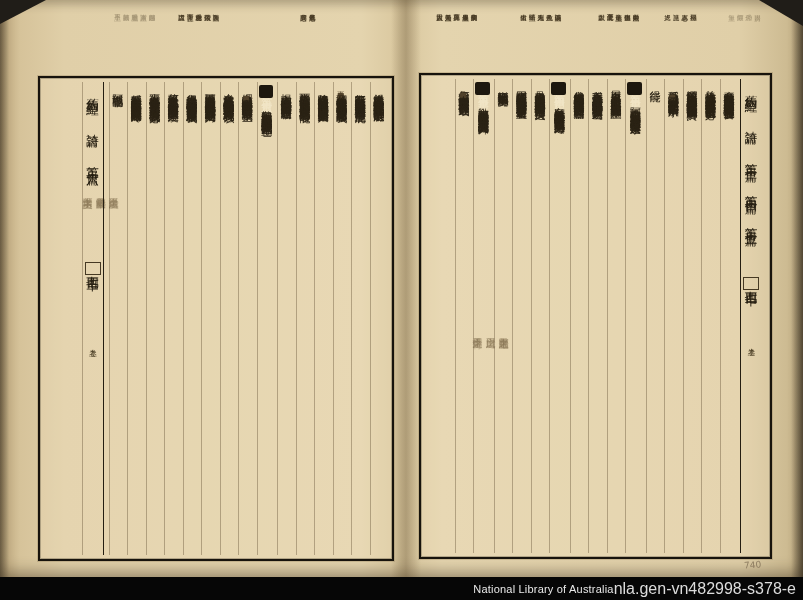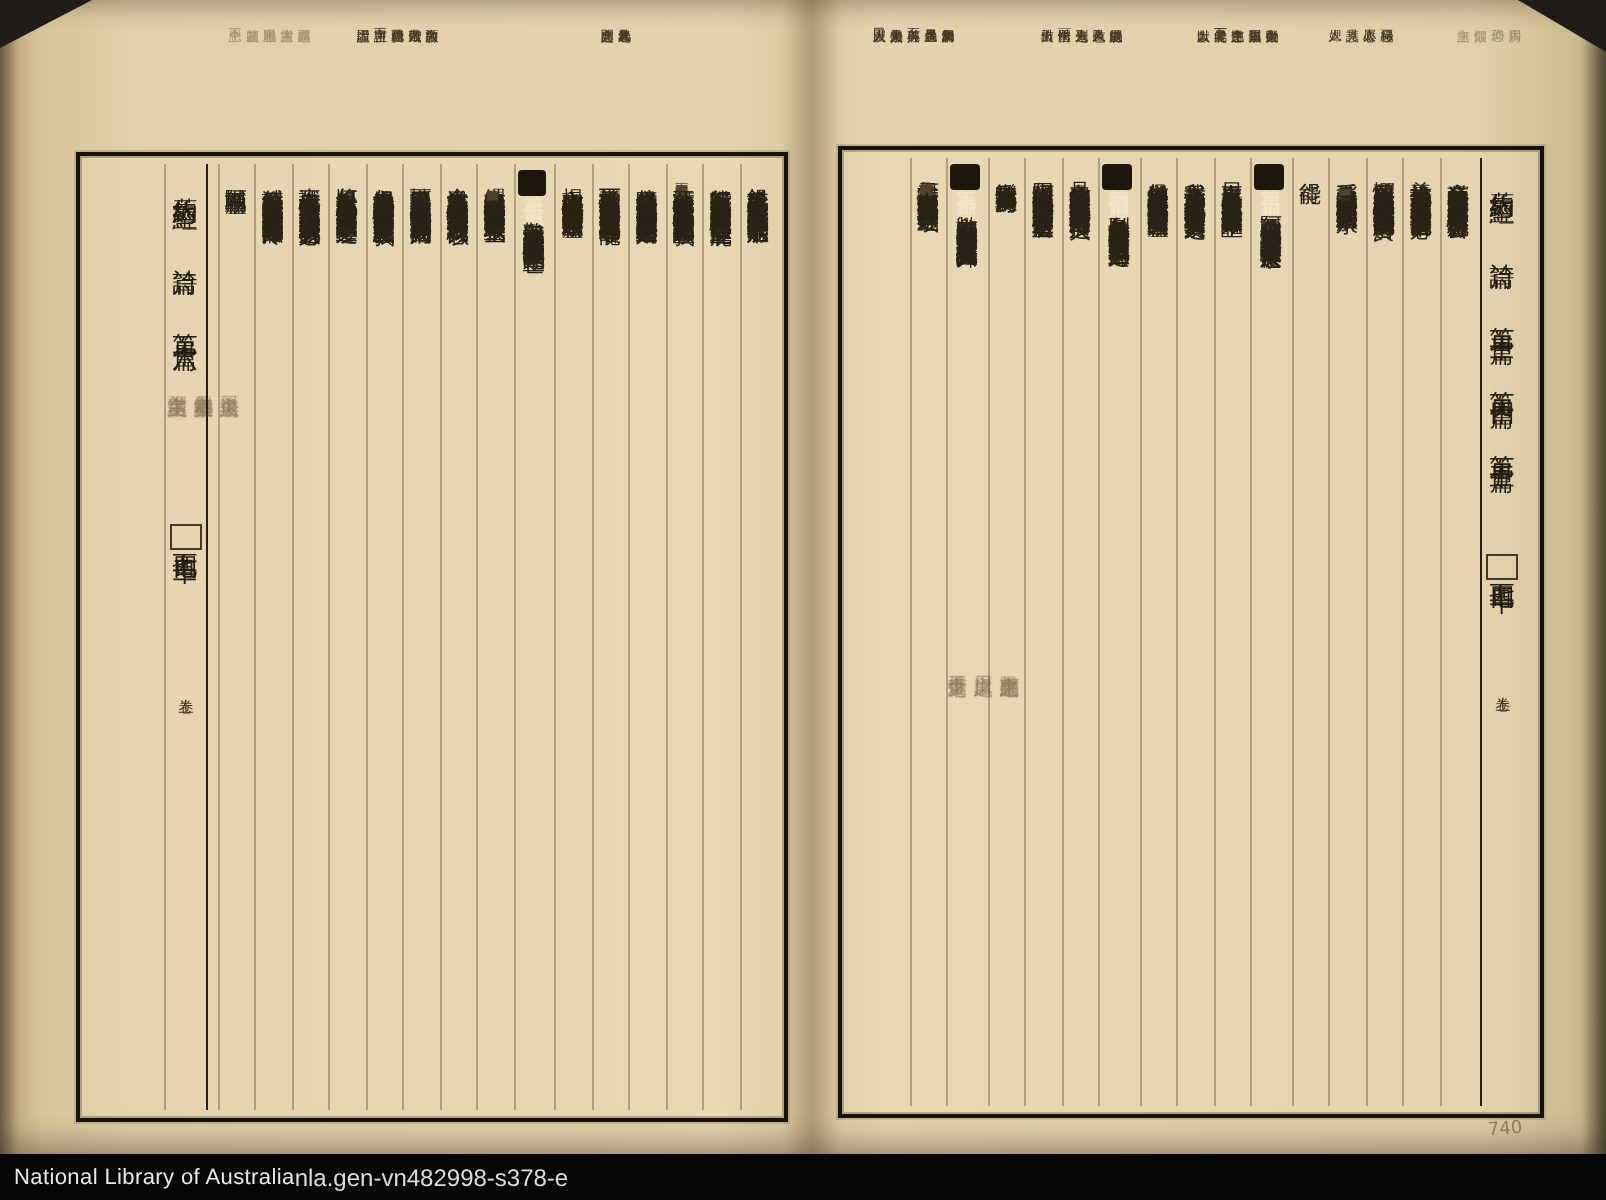--- a/index.html
+++ b/index.html
@@ -51,25 +51,25 @@
   .mcol{display:block;margin:0 1.6px;}
   .faint{opacity:.38;}
   
   .bleed{position:absolute;writing-mode:vertical-rl;text-orientation:upright;
          font-size:10px;line-height:1.15;color:rgba(112,92,58,.30);pointer-events:none;}
   
   .pencil{position:absolute;left:744px;top:560px;font-size:9px;color:#8d7c60;
           font-family:"DejaVu Sans",sans-serif;transform:rotate(-4deg);}
   
   .footer{position:absolute;left:0;bottom:0;width:803px;height:23px;background:#060606;
-          display:flex;justify-content:flex-start;align-items:center;
+          display:flex;justify-content:flex-end;align-items:center;
           padding:0 7px;box-sizing:border-box;color:#e9e9e9;
           font-family:"Liberation Sans",sans-serif;}
   .footer .lib{font-size:11px;letter-spacing:.2px;}
-  .footer .id{font-size:12px;color:#dcdcdc;}
+  .footer .id{font-size:16px;color:#dcdcdc;}
 </style>
 </head>
 <body>
 
 <div id="stage">
   <div class="paper"></div>
   <div class="edge-l"></div>
   <div class="edge-r"></div>
   <div class="corner-tl"></div>
   <div class="corner-tr"></div>

